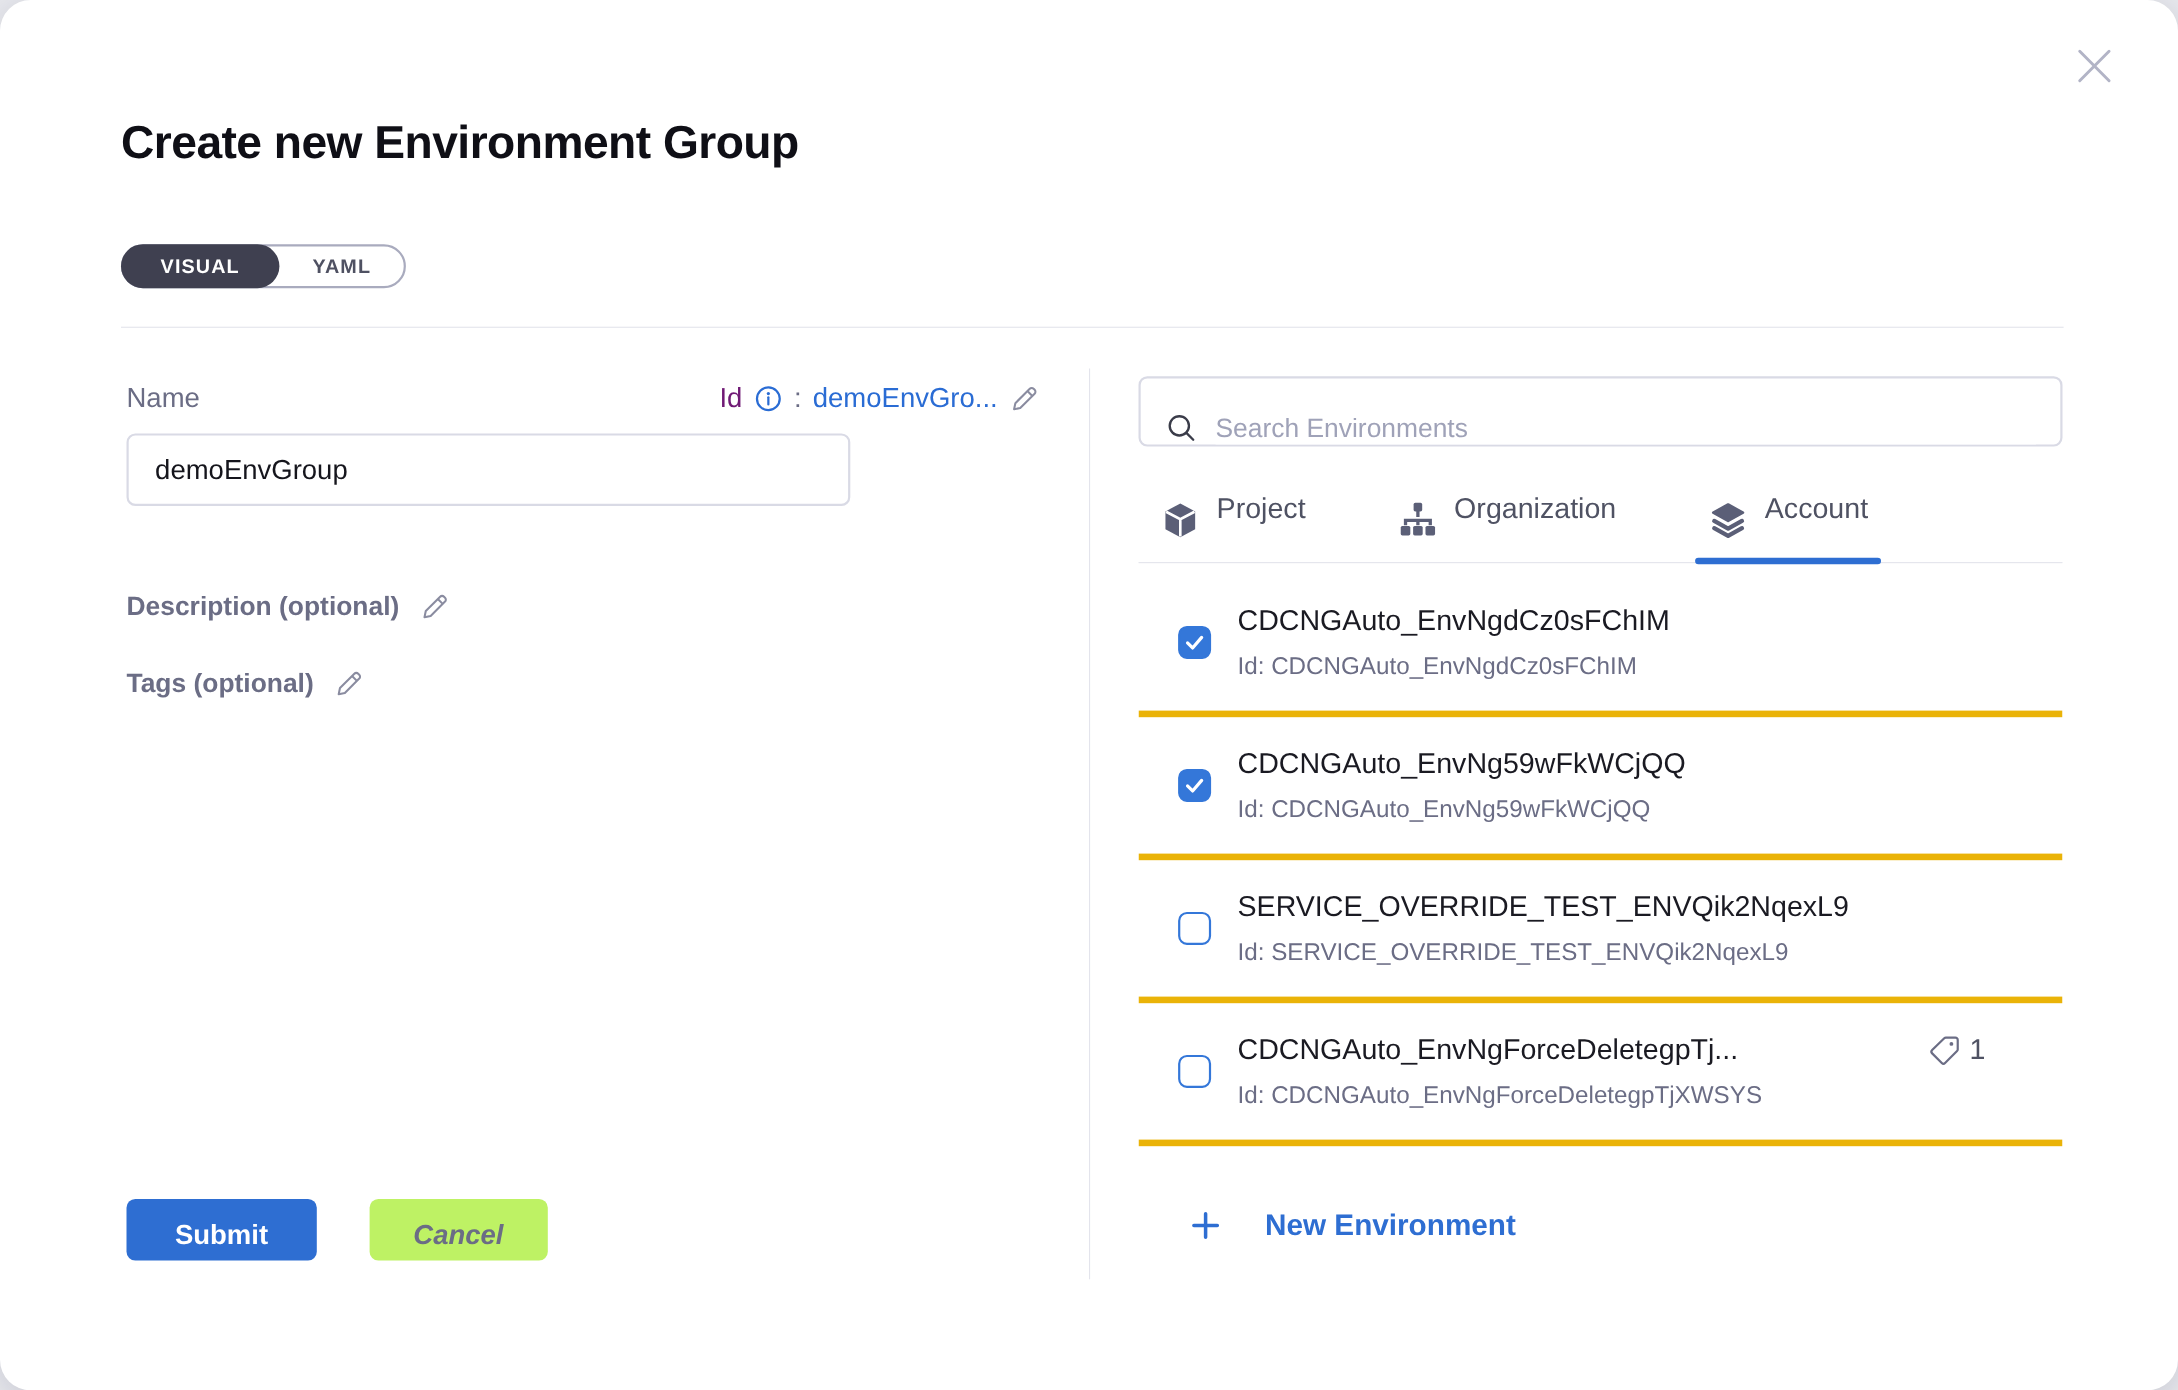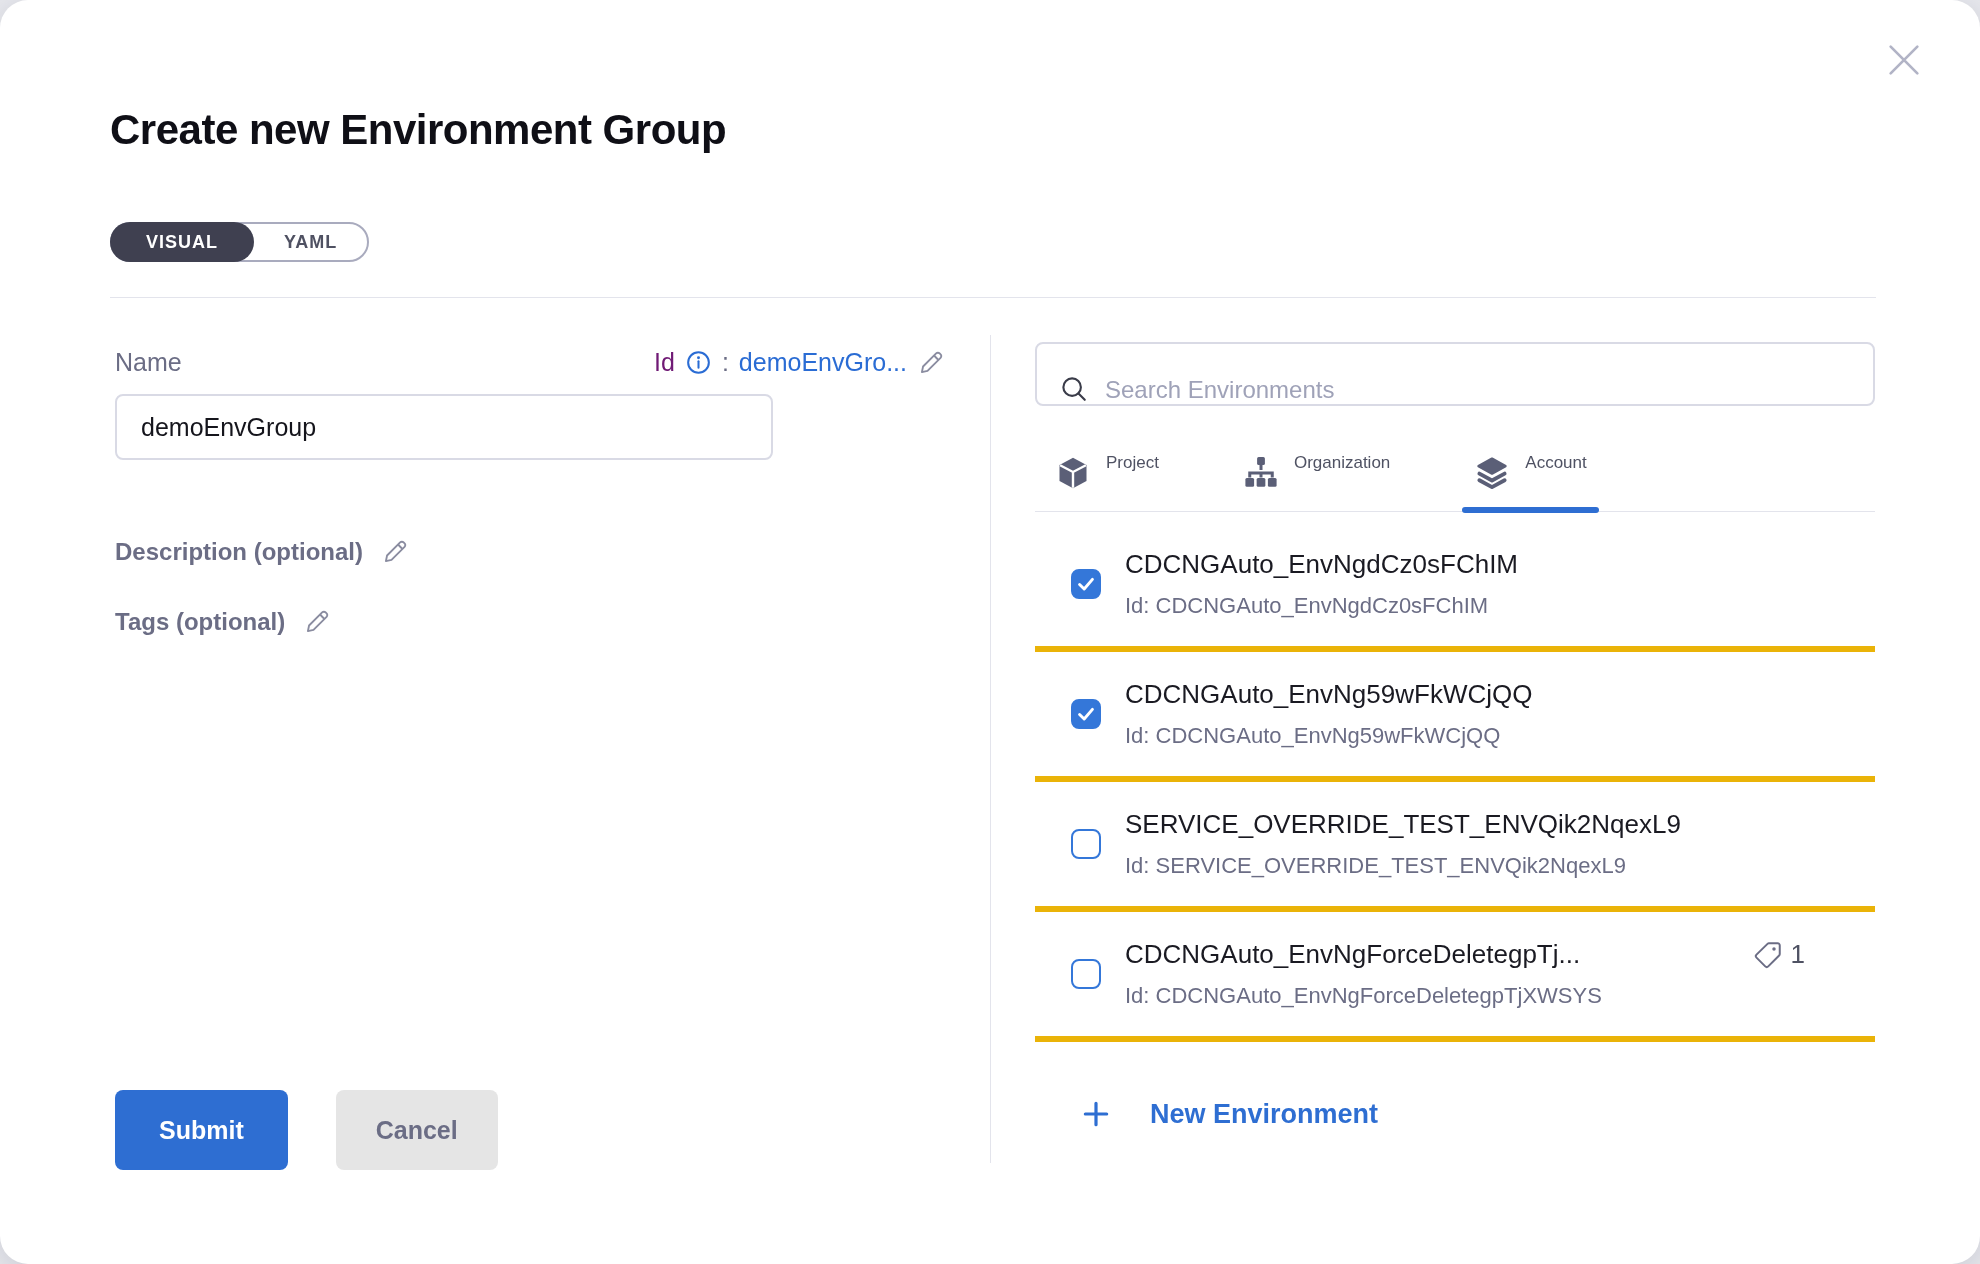--- a/index.html
+++ b/index.html
@@ -31,33 +31,33 @@
   .icon-pencil { width:28px; height:28px; color:#8a8ca0; cursor:pointer; }
 
   .name-input { position:absolute; left:115px; top:394px; width:658px; height:66px; border:2px solid #d9dae5; border-radius:8px; padding:0 24px; font-size:25px; color:#15151c; font-family:inherit; outline:none; background:#fff; }
 
   .opt-row { position:absolute; left:115px; display:flex; align-items:center; gap:18px; }
   .opt-row.desc { top:538px; }
   .opt-row.tags { top:608px; }
   .opt-label { font-size:24px; font-weight:700; color:#6b6d85; }
 
   .btn-row { position:absolute; left:115px; top:1090px; display:flex; gap:48px; }
-  .btn { height:80px; line-height:66px; padding:0 44px; border-radius:8px; font-size:25px; font-weight:700; cursor:pointer; border:none; font-family:inherit; }
+  .btn { height:56px; line-height:66px; padding:0 44px; border-radius:8px; font-size:25px; font-weight:700; cursor:pointer; border:none; font-family:inherit; }
   .btn-submit { background:#2e6ed2; color:#fff; }
-  .btn-cancel { background:#e5e5e5; color:#6b6d85; padding:0 40px; }
+  .btn-cancel { background:#bef264; color:#6b6d85; padding:0 40px;font-style:italic; }
 
   
   .search-box { position:absolute; left:1035px; top:342px; width:840px; height:64px; border:2px solid #d9dae5; border-radius:8px; display:flex; align-items:flex-end; padding:0 22px; gap:16px; background:#fff; }
   .icon-search { width:30px; height:30px; color:#3a3c49; flex:none; }
   .search-input { border:none; outline:none; flex:1; font-size:24px; color:#15151c; font-family:inherit; }
   .search-input::placeholder { color:#9fa2b8; }
 
   .scope-tabs { position:absolute; left:1035px; top:440px; width:840px; height:72px; display:flex; align-items:flex-start; gap:60px; border-bottom:1px solid #e3e4ec; padding-left:8px; }
   .scope-tab { position:relative; display:flex; align-items:center; gap:15px; height:71px; padding:0 12px; cursor:pointer; }
-  .scope-tab .tab-label { font-size:17px; color:#4f5263; padding-bottom:14px; padding-top:0; transform:translateY(-6px); }
+  .scope-tab .tab-label { font-size:26px; color:#4f5263; padding-bottom:14px; padding-top:0; transform:translateY(-6px); }
   .tab-icon { width:36px; height:36px; color:#5b5f77; transform:translateY(-3px); flex:none; }
   .scope-tab.active::after { content:""; position:absolute; left:0; right:0; bottom:-2px; height:6px; border-radius:4px; background:#2e6ed2; }
 
   .env-list { position:absolute; left:1035px; top:512px; width:840px; height:540px; overflow:hidden; }
   .env-row { display:flex; align-items:center; gap:24px; height:130px; border-bottom:6px solid #eab308; padding-left:36px; }
   .env-row:first-child { margin-top:10px; }
   .cb { width:30px; height:30px; border:2px solid #3477d9; border-radius:8px; background:#fff; flex:none; display:flex; align-items:center; justify-content:center; cursor:pointer; }
   .cb svg { display:none; width:22px; height:22px; }
   .cb.on { background:#3477d9; border-color:#3477d9; }
   .cb.on svg { display:block; }

